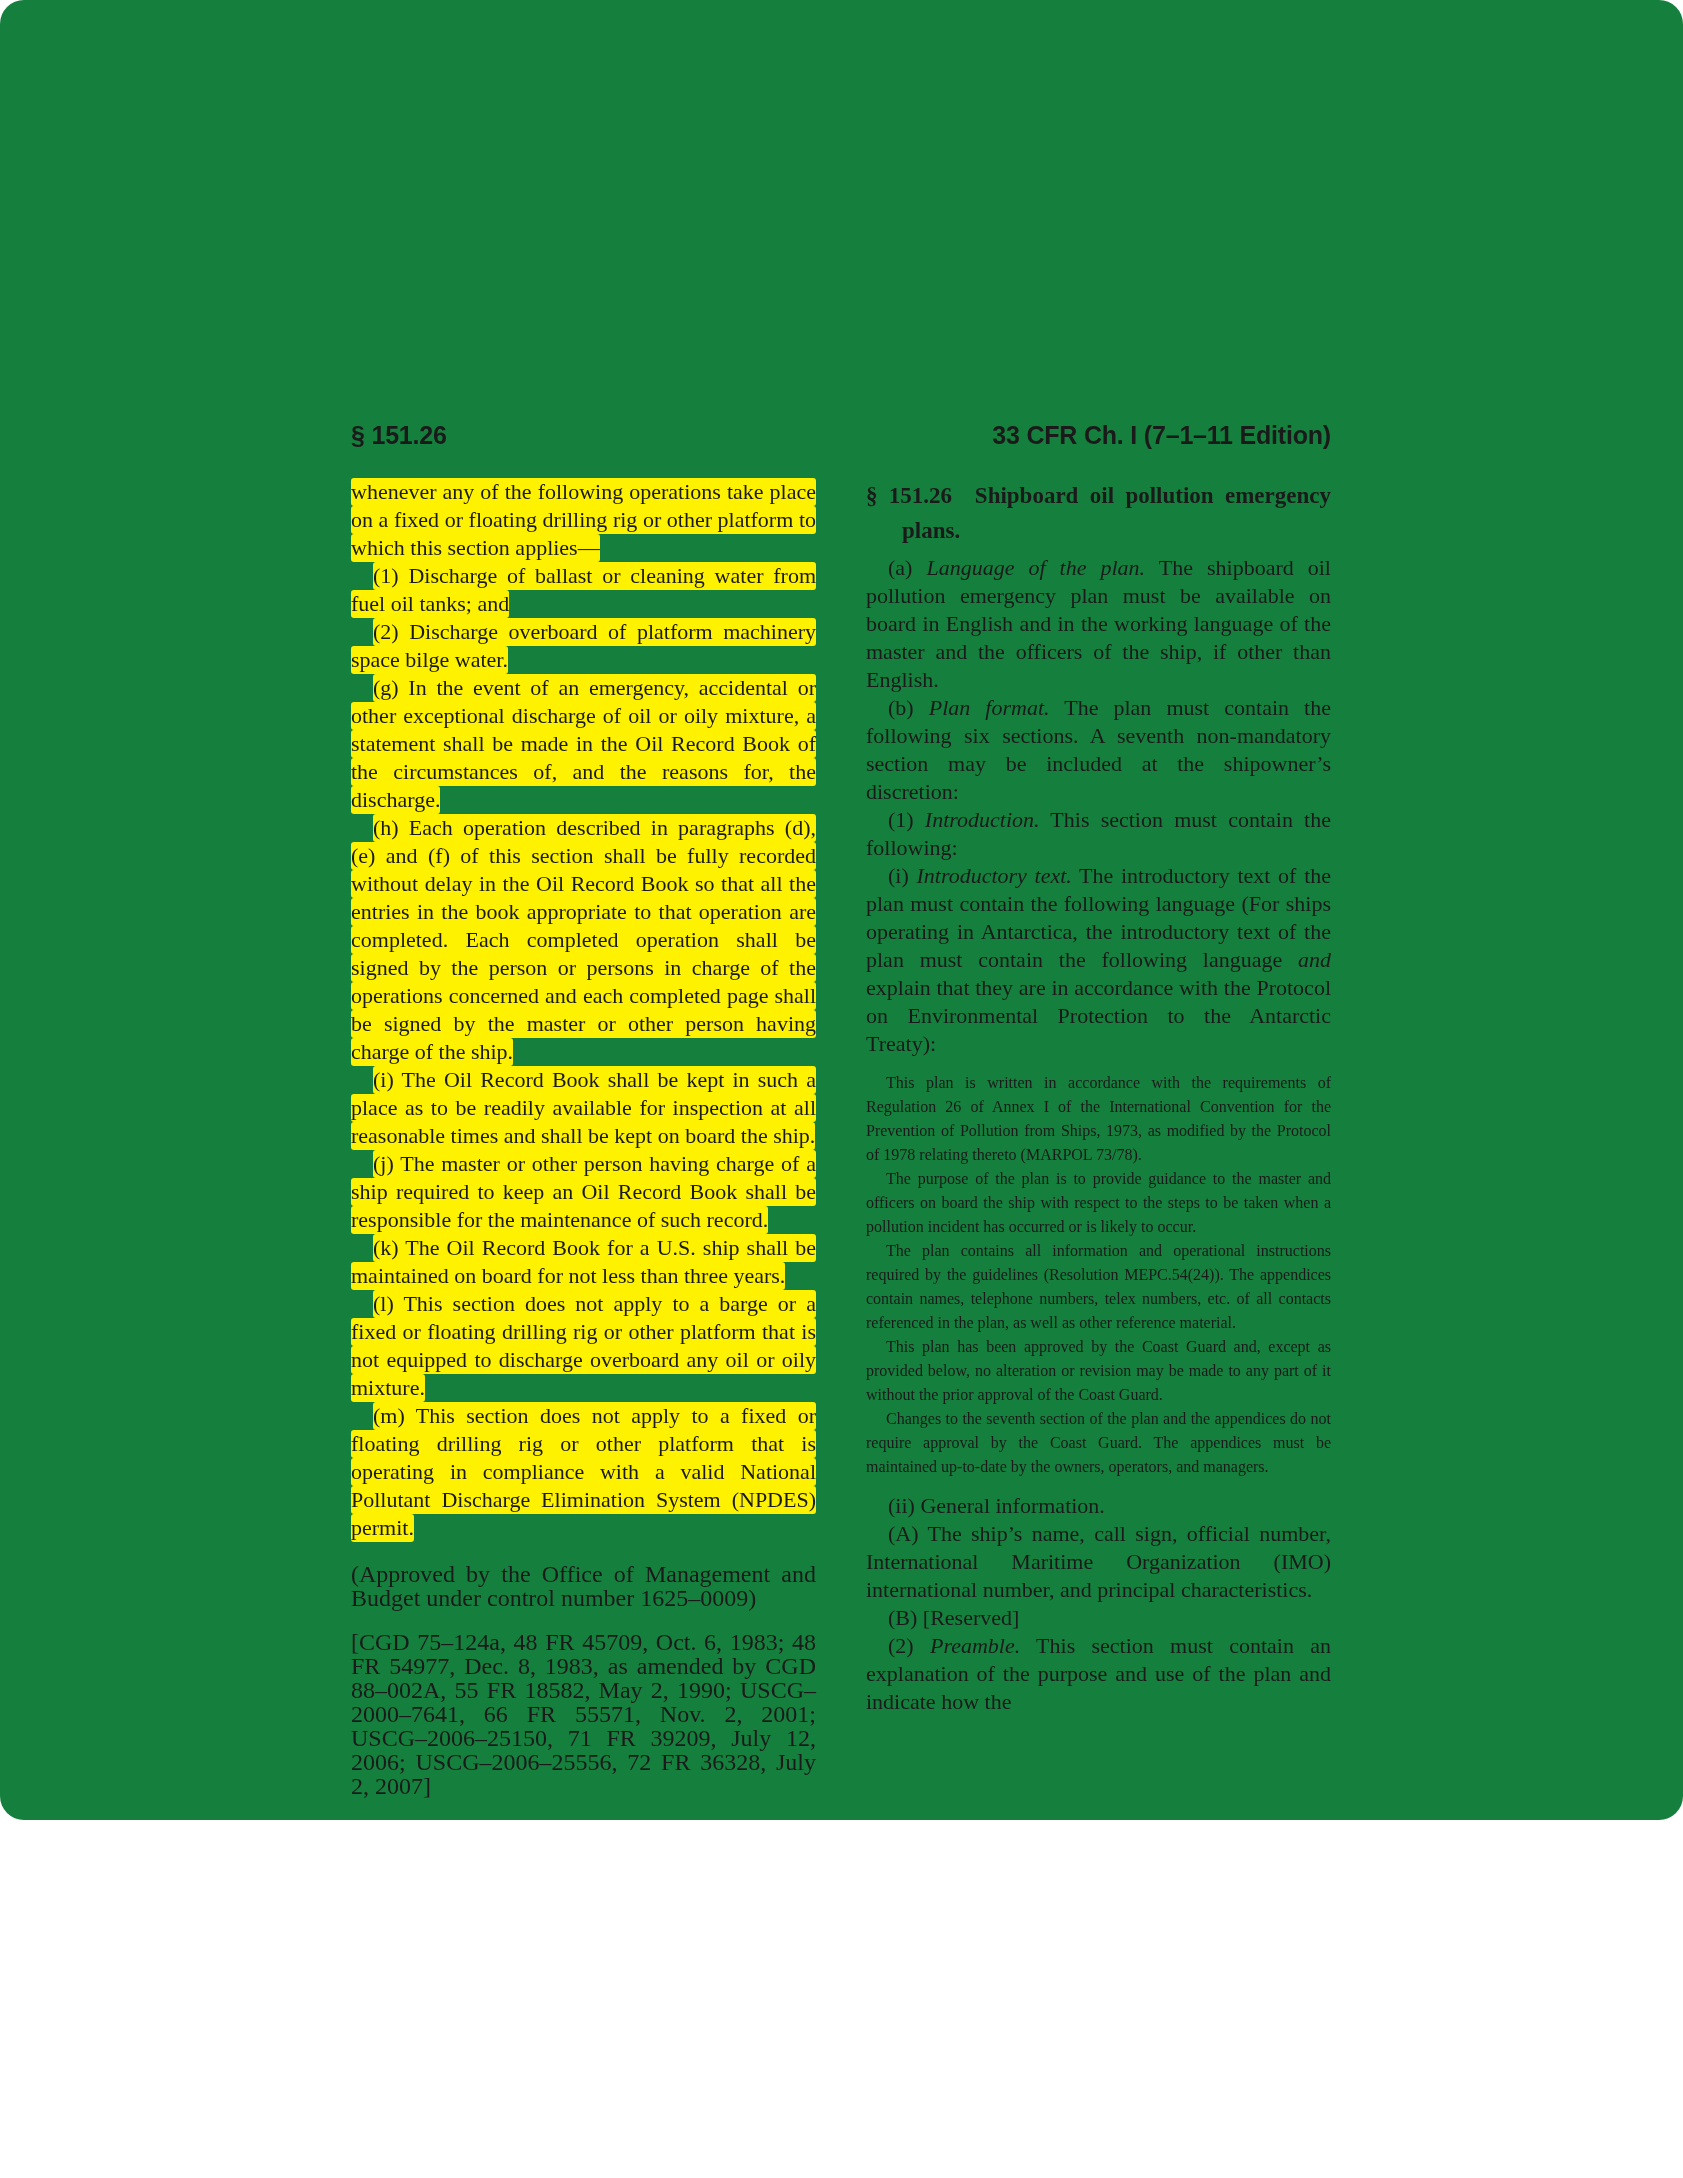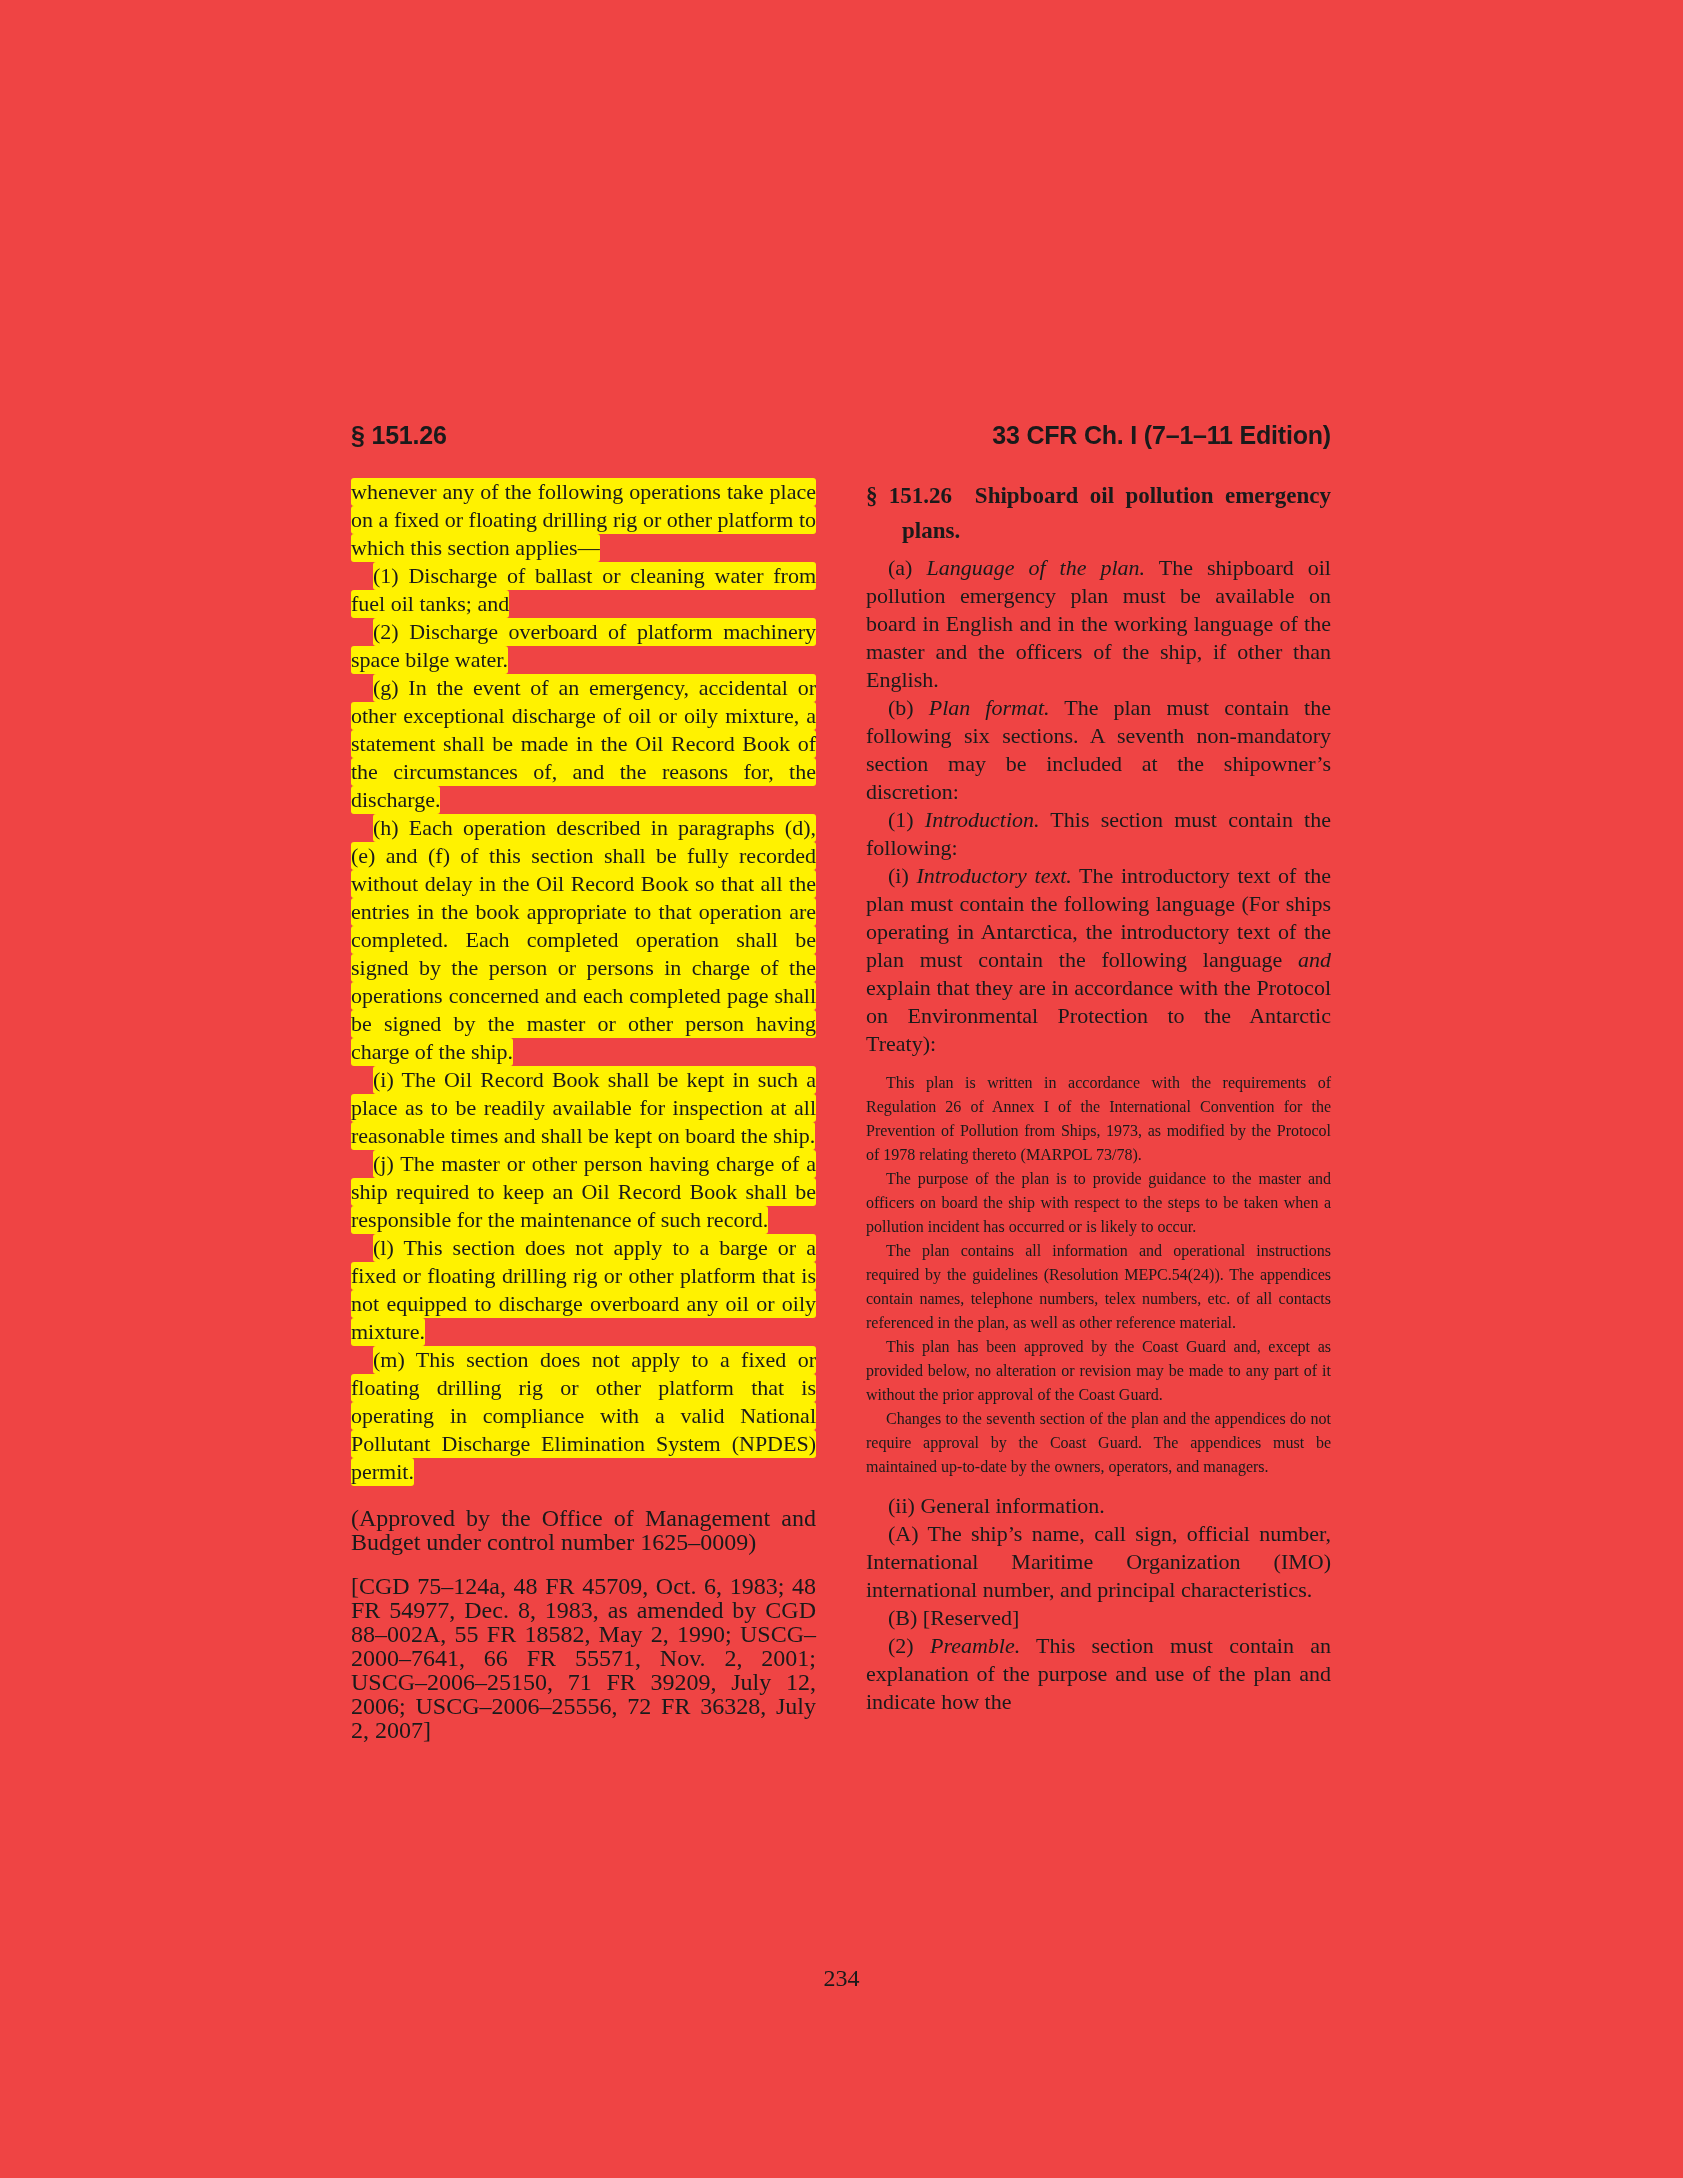--- a/index.html
+++ b/index.html
@@ -3,26 +3,27 @@
 <meta charset="utf-8">
 <style>
   html, body {
     margin: 0;
     padding: 0;
     background: #ffffff;
   }
   .page {
     position: relative;
     width: 1683px;
-    height: 2178px;
-    background: #ef4444;
+    height: 1820px;
+    background: #15803d;
     box-sizing: border-box;
     font-family: "Liberation Serif", "DejaVu Serif", serif;
     color: #1a1a1a;
     overflow: hidden;
+    border-radius: 24px;
   }
 
   
   .runhead {
     position: absolute;
     top: 421px;
     left: 351px;
     width: 980px;
     display: flex;
     justify-content: space-between;
@@ -135,20 +136,21 @@
       <p class="ind"><span class="hl">(2) Discharge overboard of platform machinery space bilge water.</span></p>
 
       <p class="ind"><span class="hl">(g) In the event of an emergency, accidental or other exceptional discharge of oil or oily mixture, a statement shall be made in the Oil Record Book of the circumstances of, and the reasons for, the discharge.</span></p>
 
       <p class="ind"><span class="hl">(h) Each operation described in paragraphs (d), (e) and (f) of this section shall be fully recorded without delay in the Oil Record Book so that all the entries in the book appropriate to that operation are completed. Each completed operation shall be signed by the person or persons in charge of the operations concerned and each completed page shall be signed by the master or other person having charge of the ship.</span></p>
 
       <p class="ind"><span class="hl">(i) The Oil Record Book shall be kept in such a place as to be readily available for inspection at all reasonable times and shall be kept on board the ship.</span></p>
 
       <p class="ind"><span class="hl">(j) The master or other person having charge of a ship required to keep an Oil Record Book shall be responsible for the maintenance of such record.</span></p>
 
+      <p class="ind"><span class="hl">(k) The Oil Record Book for a U.S. ship shall be maintained on board for not less than three years.</span></p>
 
       <p class="ind"><span class="hl">(l) This section does not apply to a barge or a fixed or floating drilling rig or other platform that is not equipped to discharge overboard any oil or oily mixture.</span></p>
 
       <p class="ind"><span class="hl">(m) This section does not apply to a fixed or floating drilling rig or other platform that is operating in compliance with a valid National Pollutant Discharge Elimination System (NPDES) permit.</span></p>
 
       <div class="gap-md"></div>
 
       <p class="note">(Approved by the Office of Management and Budget under control number 1625–0009)</p>
 
       <div class="gap-md"></div>

